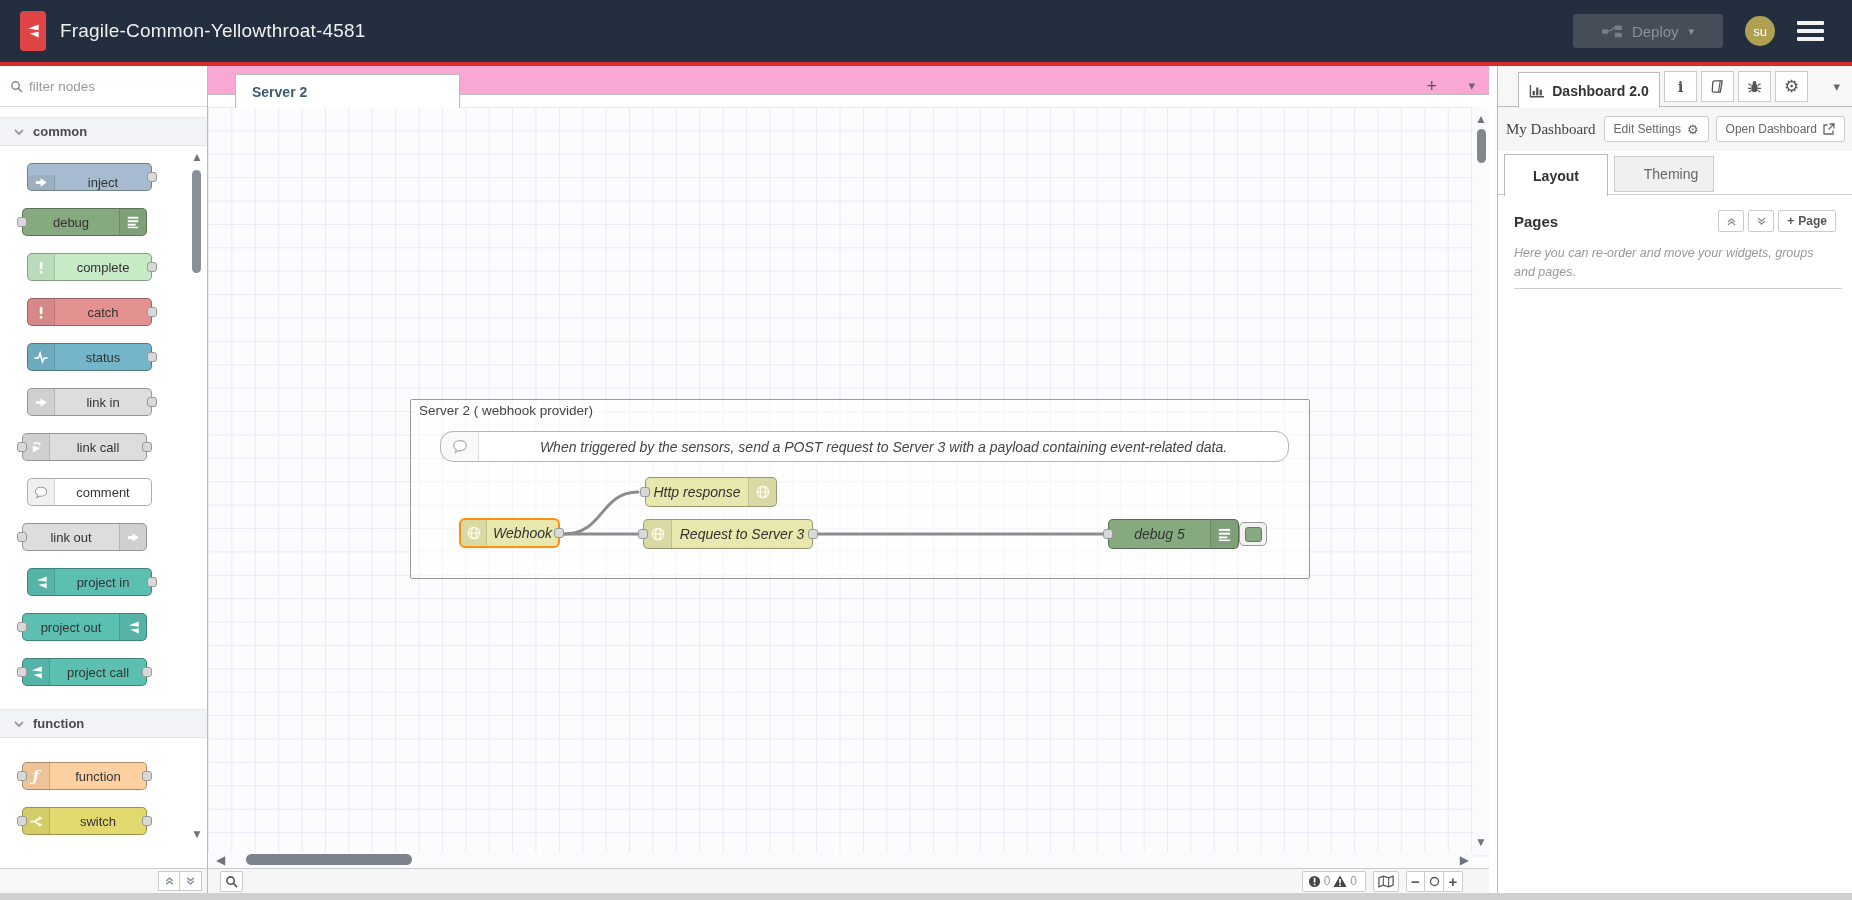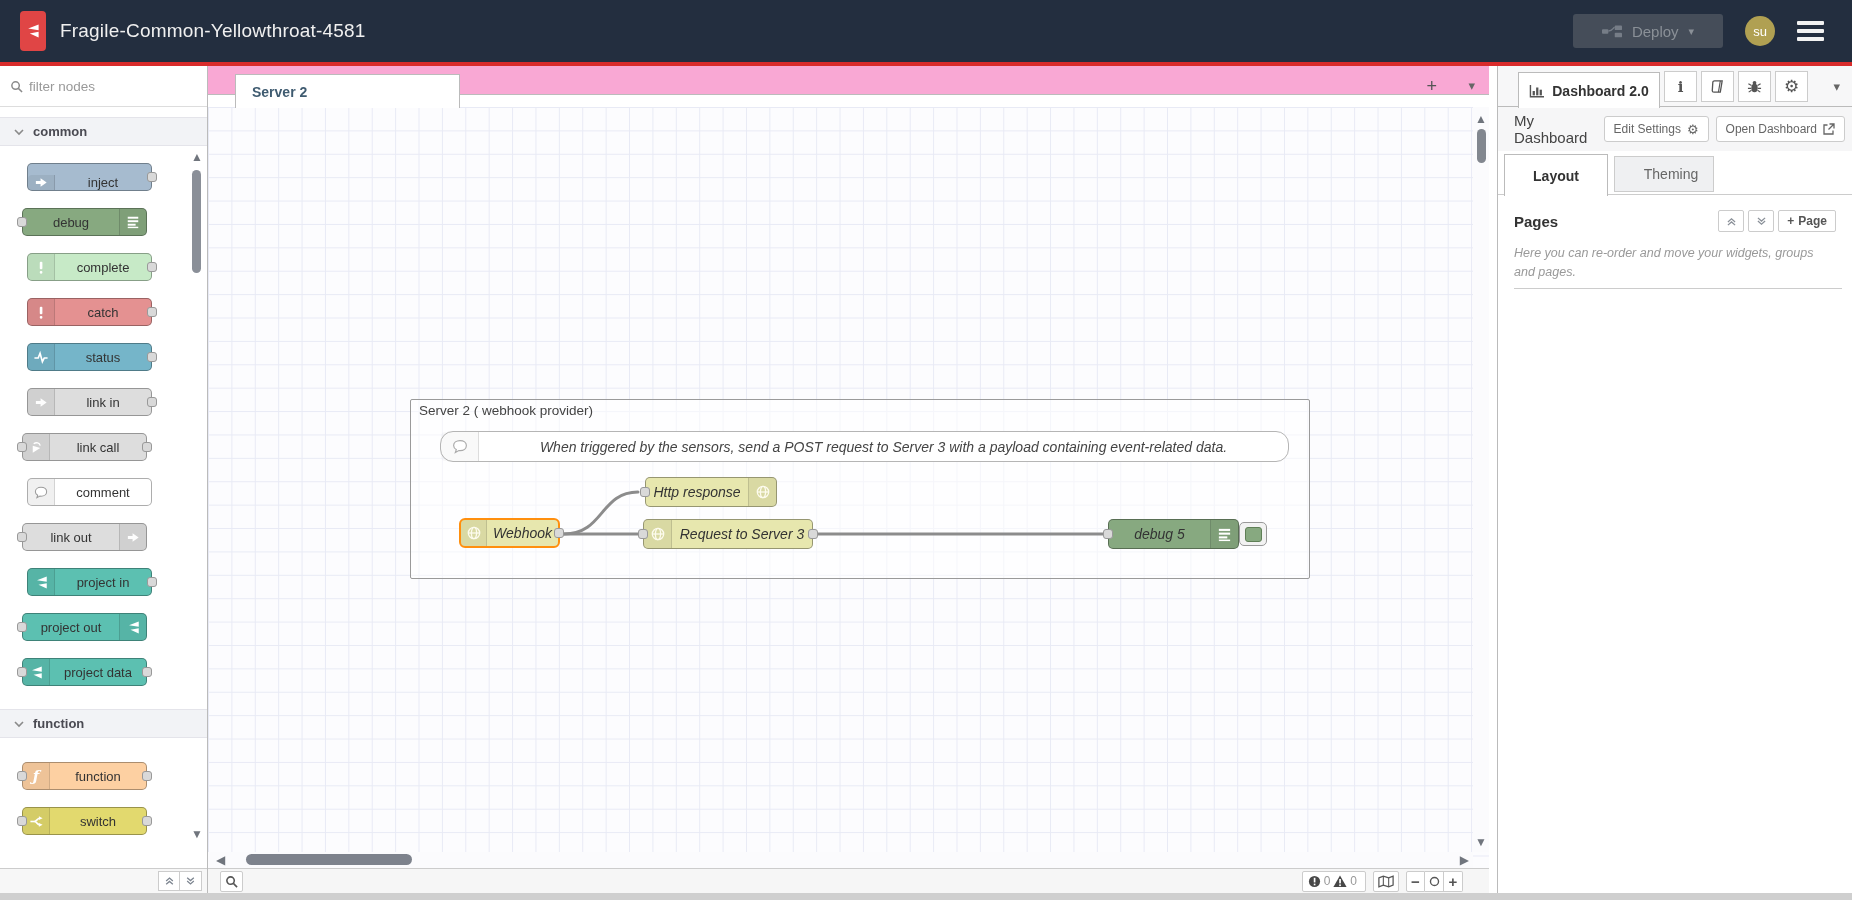--- a/index.html
+++ b/index.html
@@ -105,21 +105,21 @@
   .sb-header { position:absolute; left:0; right:0; top:0; height:41px; background:#f7f7f8;
     border-bottom:1px solid #bbb; }
   .sb-tab { position:absolute; left:20px; top:6px; height:36px; width:142px; background:#fff;
     border:1px solid #bbb; border-bottom:none; display:flex; align-items:center; justify-content:center;
     gap:7px; font-size:14px; font-weight:bold; color:#333; z-index:2; }
   .sb-iconbtn { position:absolute; top:5px; width:33px; height:31px; background:#fff; border:1px solid #ccc;
     display:flex; align-items:center; justify-content:center; color:#555; font-size:15px; }
   .sb-caret { position:absolute; right:12px; top:13px; color:#666; font-size:13px; }
   .sb-sub { position:absolute; left:0; right:0; top:41px; height:44px; background:#f6f6f7;
     display:flex; align-items:center; }
-  .sb-title { margin-left:16px; font-size:15px; color:#444; flex:1; }
+  .sb-title { margin-left:8px; font-size:15px; color:#444; flex:1;font-family:Liberation Serif, serif; }
   .sb-btn { height:26px; background:#fff; border:1px solid #ccc; border-radius:3px; color:#666;
     font-size:12px; display:flex; align-items:center; gap:6px; padding:0 9px; margin-right:7px; }
   .sb-tabs { position:absolute; left:0; right:0; top:85px; height:44px; border-bottom:1px solid #ccc; }
   .lay-tab { position:absolute; left:6px; top:3px; width:104px; height:42px; background:#fff;
     border:1px solid #bbb; border-bottom:none; display:flex; align-items:center; justify-content:center;
     font-size:14px; font-weight:bold; color:#333; z-index:2; }
   .theme-tab { position:absolute; left:116px; top:5px; width:100px; height:36px; background:#eff0f2;
     border:1px solid #ccc; display:flex; align-items:center; justify-content:center; font-size:14px; color:#666;padding-left:14px; }
   .pages-row { position:absolute; left:0; right:0; top:143px; height:24px; display:flex; align-items:center; }
   .pages-head { margin-left:16px; font-size:15px; font-weight:bold; color:#333; flex:1; }
@@ -335,21 +335,21 @@
         <div class="prow">
             <div class="pnode at22" style="background: rgb(92, 192, 177);">
           <div class="icon-cell">
             <svg width="15" height="15" viewBox="0 0 20 20">
                   <g fill="#fff">
                     <path d="M17 2v7L4 7z"></path>
                     <path d="M17 11v7l-11-5z"></path>
                   </g>
                 </svg>
               </div>
-          <div class="plabel">project data</div>
+          <div class="plabel">project call</div>
           <span class="port port-in"></span>
           <span class="port port-out"></span>
             </div>
           </div>
 
         <div style="height:14px"></div>
         <div class="pcat">
           <svg width="10" height="8" viewBox="0 0 10 8">
             <path d="M1 2l4 4 4-4" stroke="#8a8a8a" stroke-width="1.6" fill="none"></path>
             </svg>

